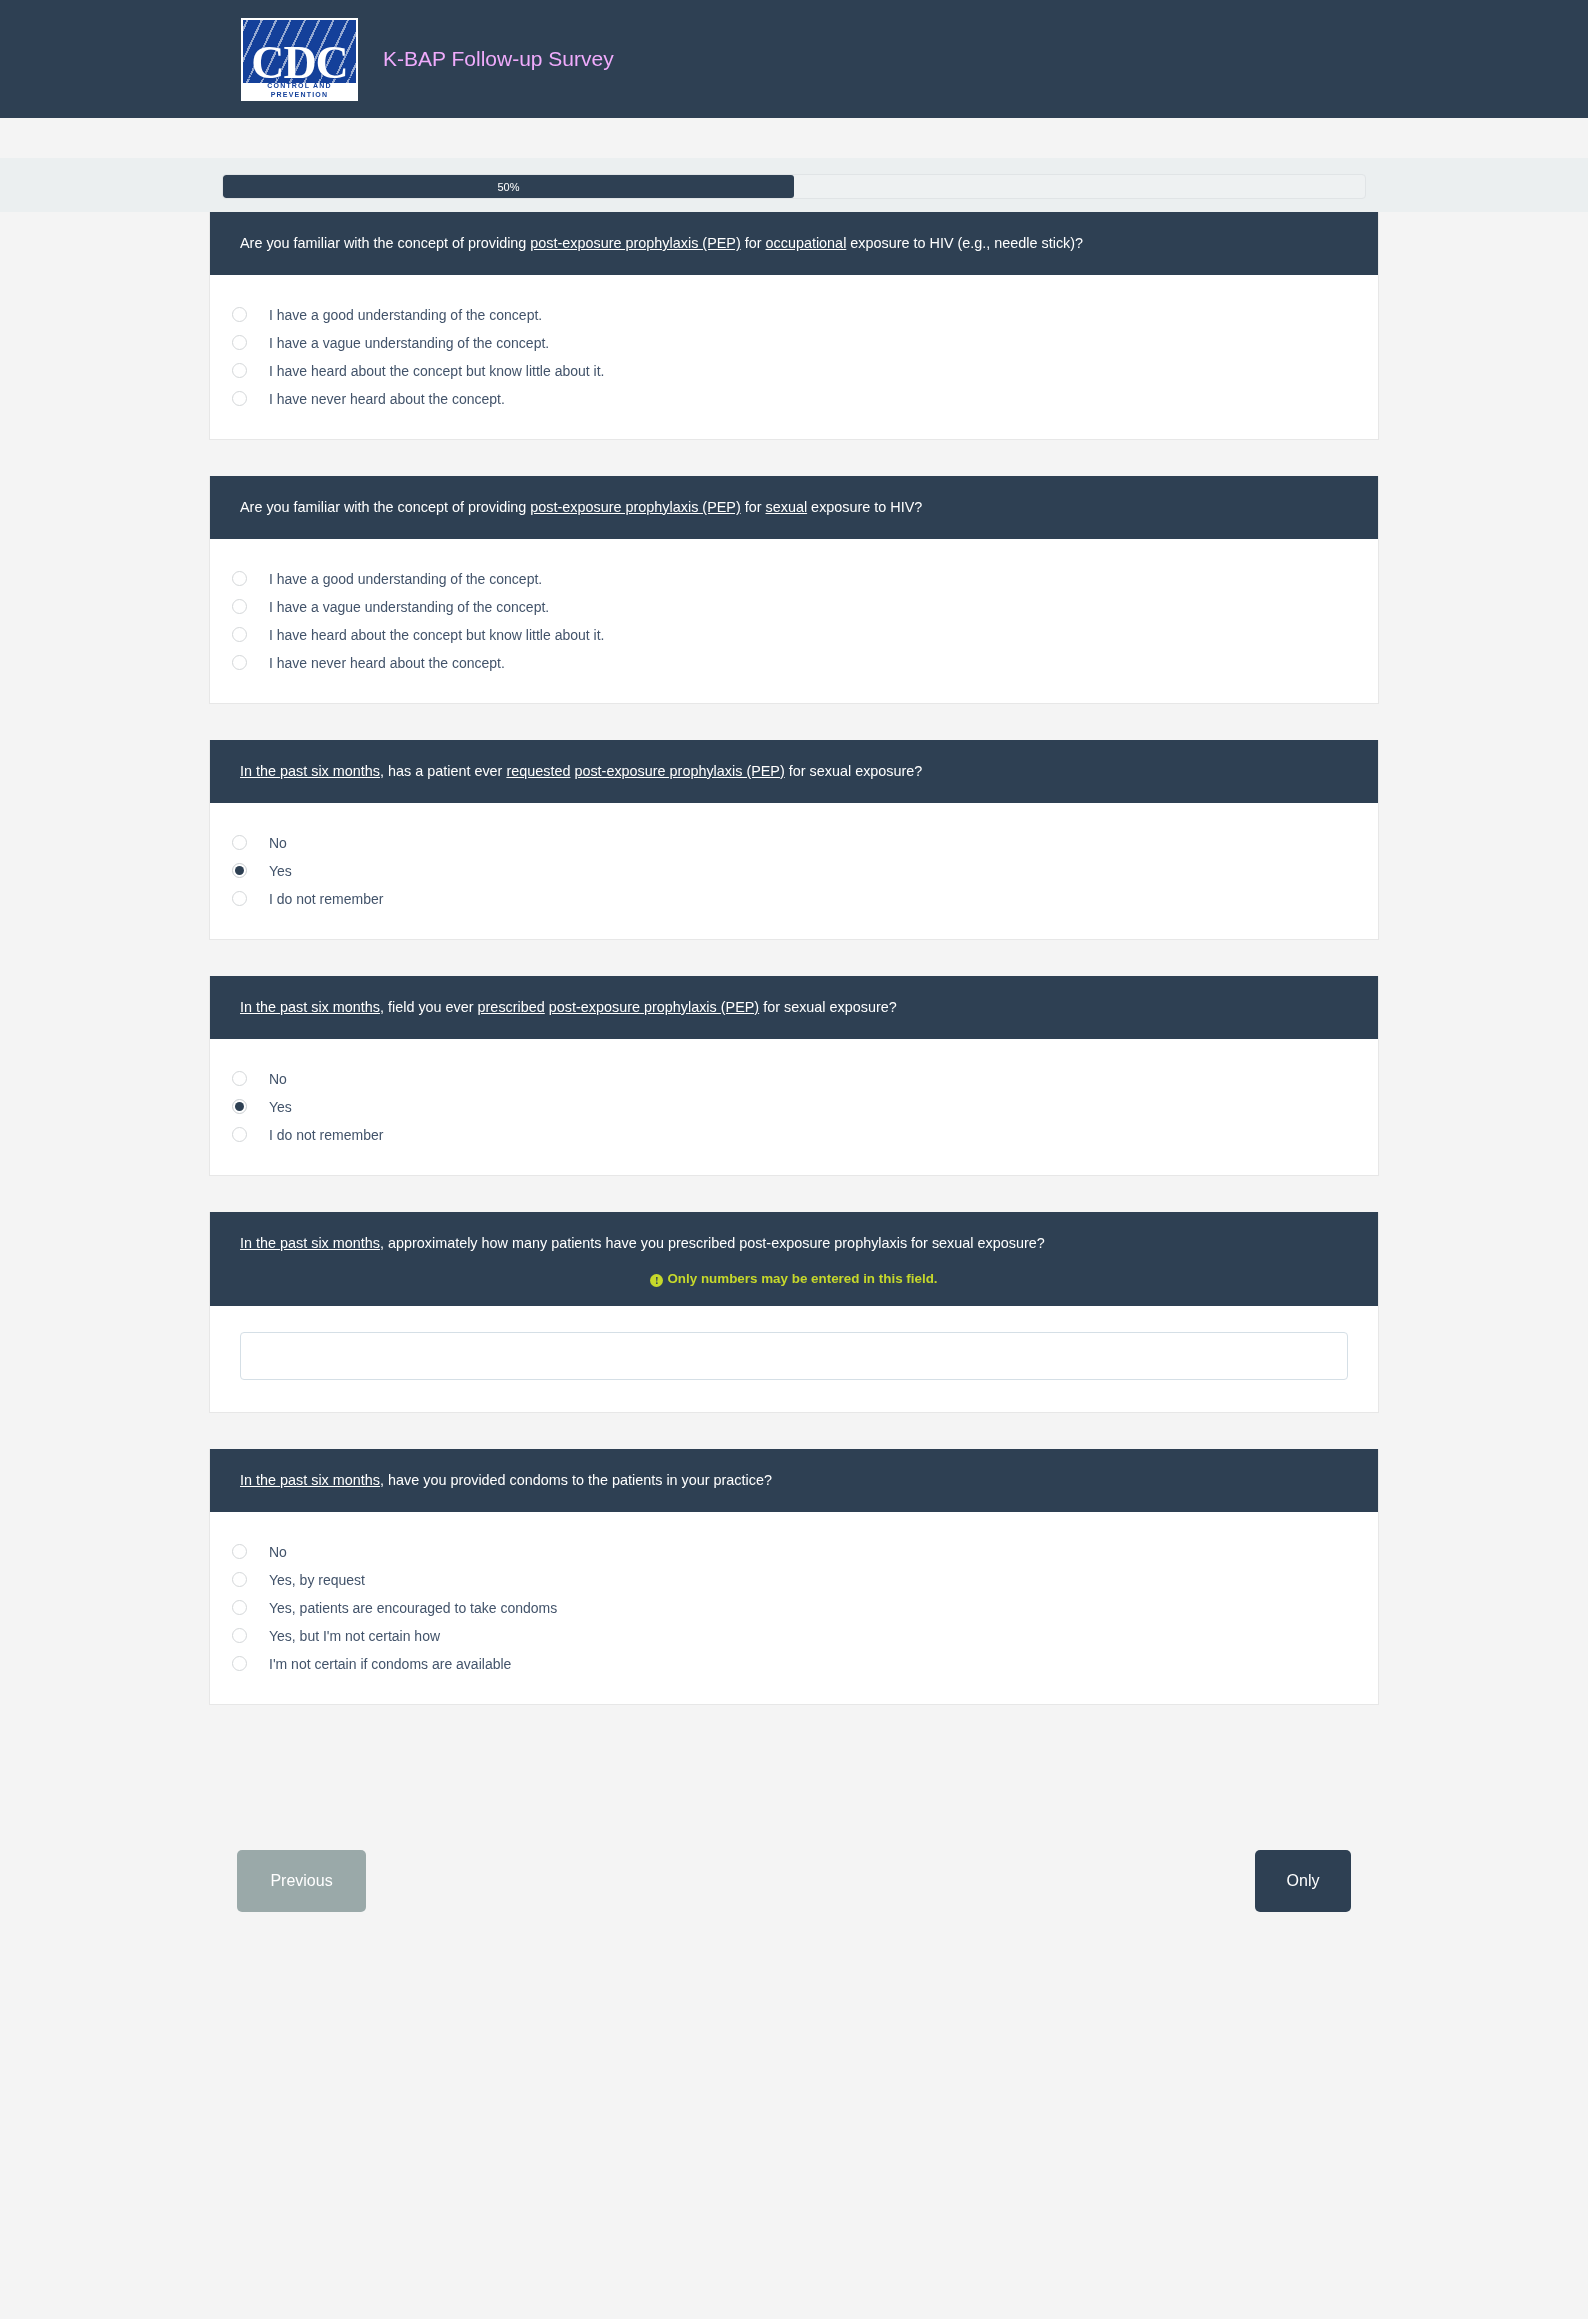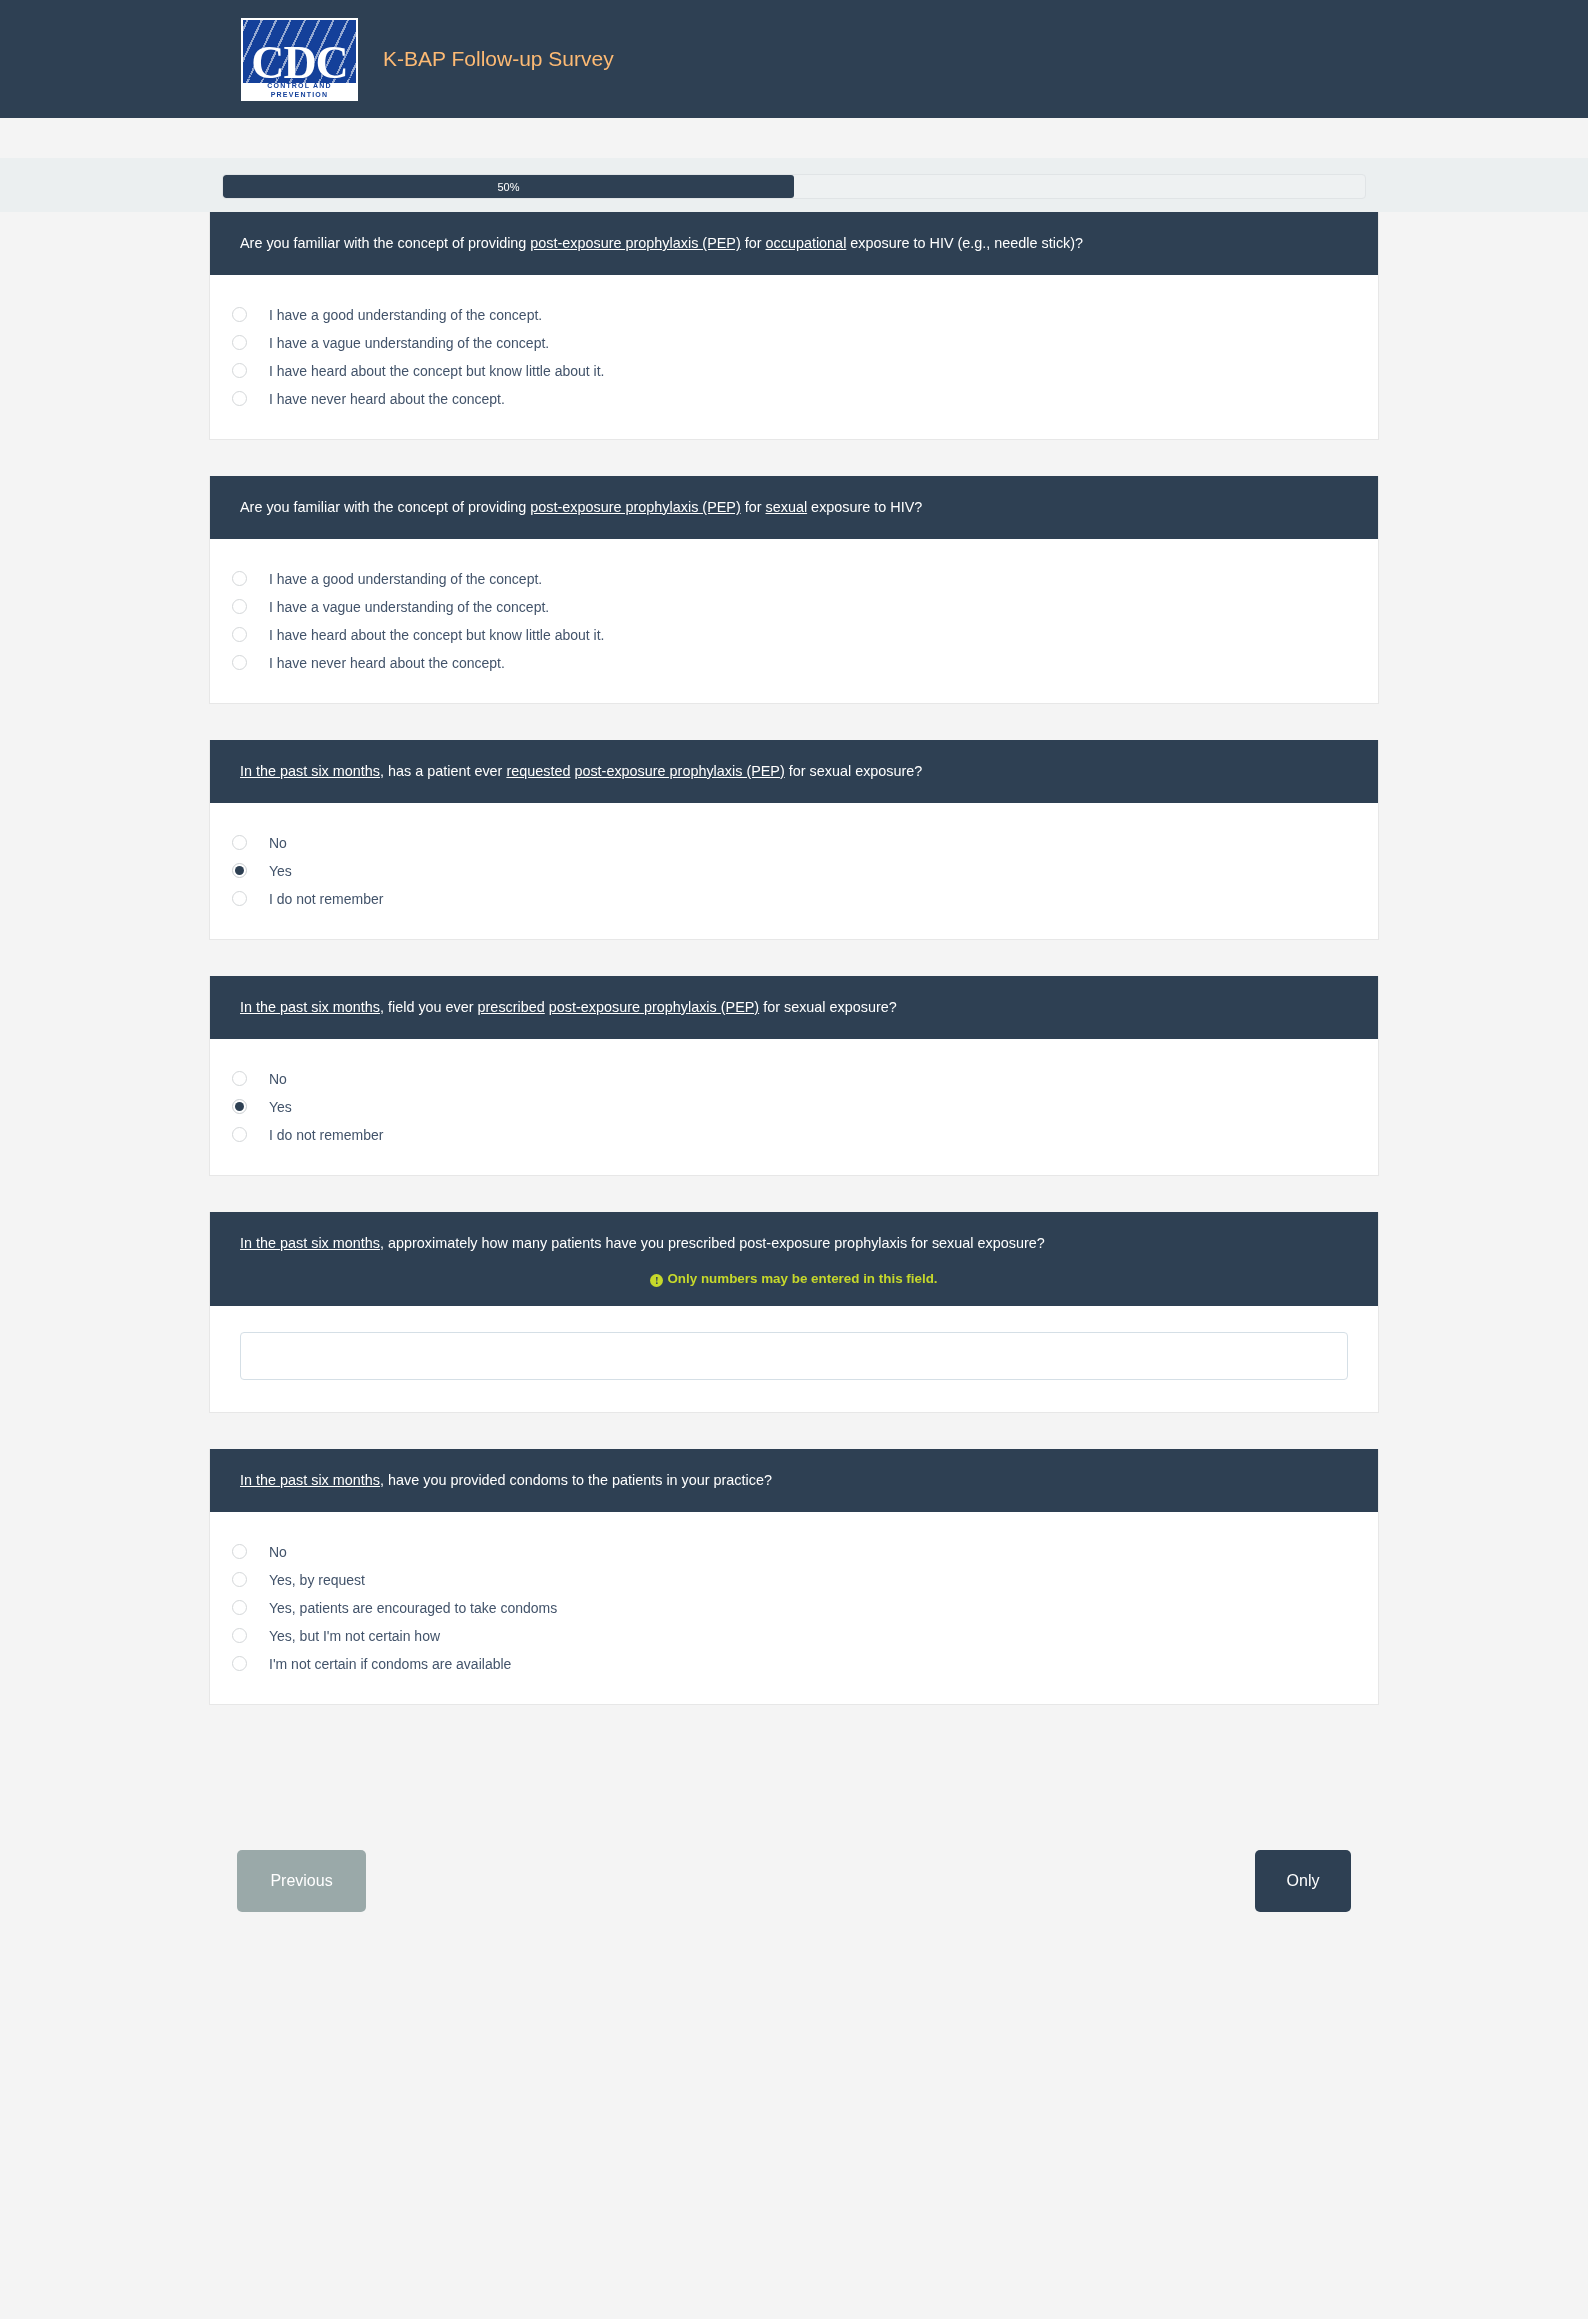--- a/index.html
+++ b/index.html
@@ -60,21 +60,21 @@
     left: 2px; right: 2px; bottom: 2px;
     color: #14409a;
     font-size: 7px;
     font-weight: bold;
     letter-spacing: 1.2px;
     text-align: center;
     line-height: 9px;
     font-family: "Liberation Sans", sans-serif;
   }
   .header-title {
-    color: #fdba74;
+    color: #f0abfc;
     font-size: 21px;
     margin-left: 25px;
     font-weight: normal;
     white-space: nowrap;
   }
 
   
   .progress-strip {
     background: #ebeff0;
     padding: 16px 0 13px 0;

